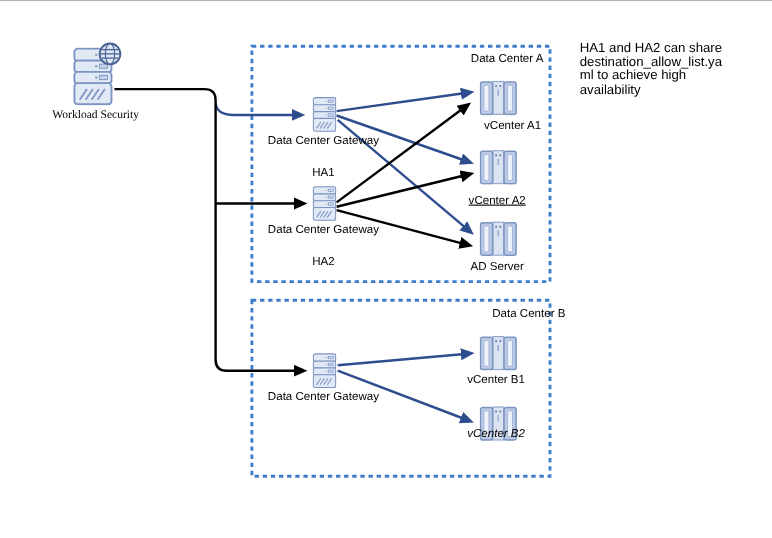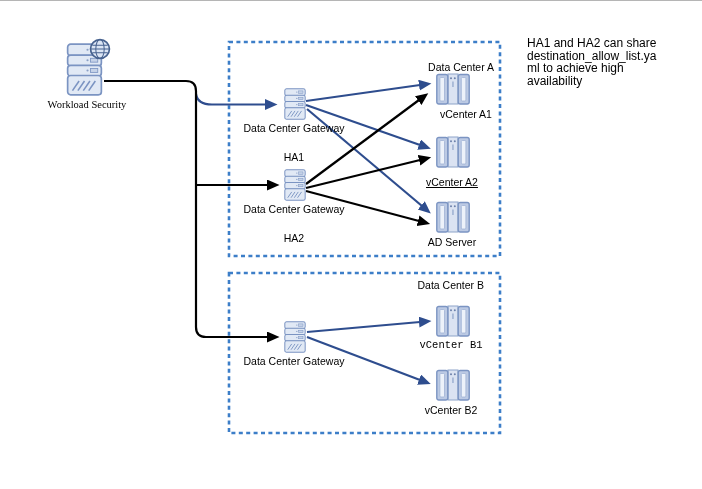--- a/index.html
+++ b/index.html
@@ -106,44 +106,44 @@
     <use href="#tower" x="284" y="168" width="22" height="32"></use>
     <use href="#tower" x="284" y="320" width="22" height="32"></use>
 
     <use href="#dualserver" x="436" y="72" width="34" height="32"></use>
     <use href="#dualserver" x="436" y="135" width="34" height="32"></use>
     <use href="#dualserver" x="436" y="200" width="34" height="32"></use>
     <use href="#dualserver" x="436" y="304" width="34" height="32"></use>
     <use href="#dualserver" x="436" y="368" width="34" height="32"></use>
   </svg>
 
-  <div class="boxtitle" style="left:344px;top:60px;width:150px;text-align:right;">Data Center A</div>
-  <div class="boxtitle" style="left:334px;top:278px;width:150px;">Data Center B</div>
+  <div class="boxtitle" style="left:344px;top:46px;width:150px;text-align:right;">Data Center A</div>
+  <div class="boxtitle" style="left:364px;top:278px;width:150px;">Data Center B</div>
 
   <div class="label" style="left:30px;top:98px;width:114px;font-family:Liberation Serif, serif;">Workload Security</div>
 
   <div class="label" style="left:229px;top:122px;width:130px;">
     <div>Data Center Gateway</div>
     <div class="l2">HA1</div>
   </div>
 
   <div class="label" style="left:229px;top:203px;width:130px;">
     <div>Data Center Gateway</div>
     <div class="l2">HA2</div>
   </div>
 
   <div class="label" style="left:229px;top:355px;width:130px;">
     <div>Data Center Gateway</div>
   </div>
 
   <div class="label" style="left:416px;top:108px;width:100px;">vCenter A1</div>
   <div class="label" style="left:402px;top:176px;width:100px;text-decoration:underline;">vCenter A2</div>
   <div class="label" style="left:402px;top:236px;width:100px;">AD Server</div>
-  <div class="label" style="left:401px;top:339px;width:100px;font-family:Liberation Mono, monospace;">vCenter B1</div>
-  <div class="label" style="left:401px;top:404px;width:100px;">vCenter B2</div>
+  <div class="label" style="left:401px;top:339px;width:100px;">vCenter B1</div>
+  <div class="label" style="left:401px;top:388px;width:100px;font-style:italic;">vCenter B2</div>
 
   <div class="notes">
     <p>HA1 and HA2 can share
 destination_allow_list.ya
 ml to achieve high
 availability</p>
   </div>
 
 </div>
 

